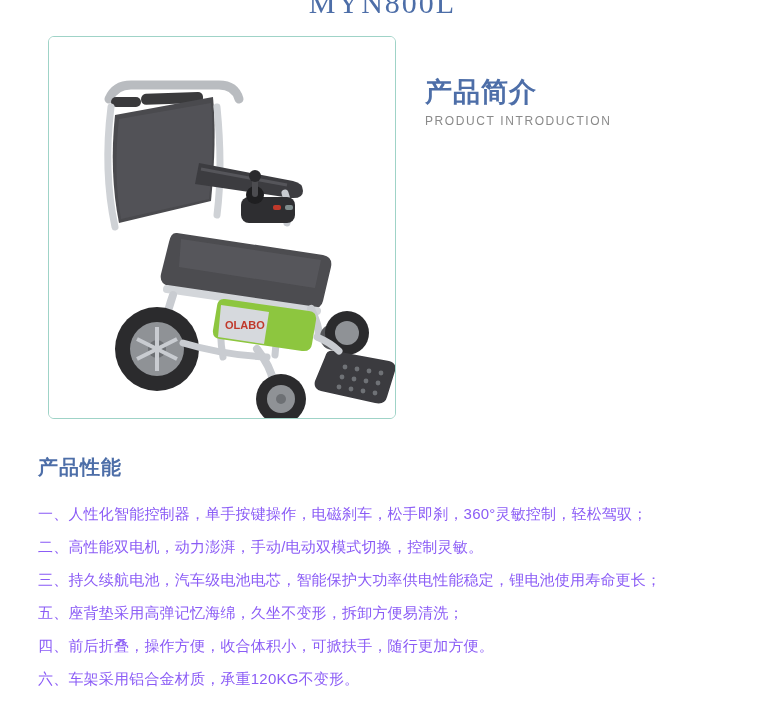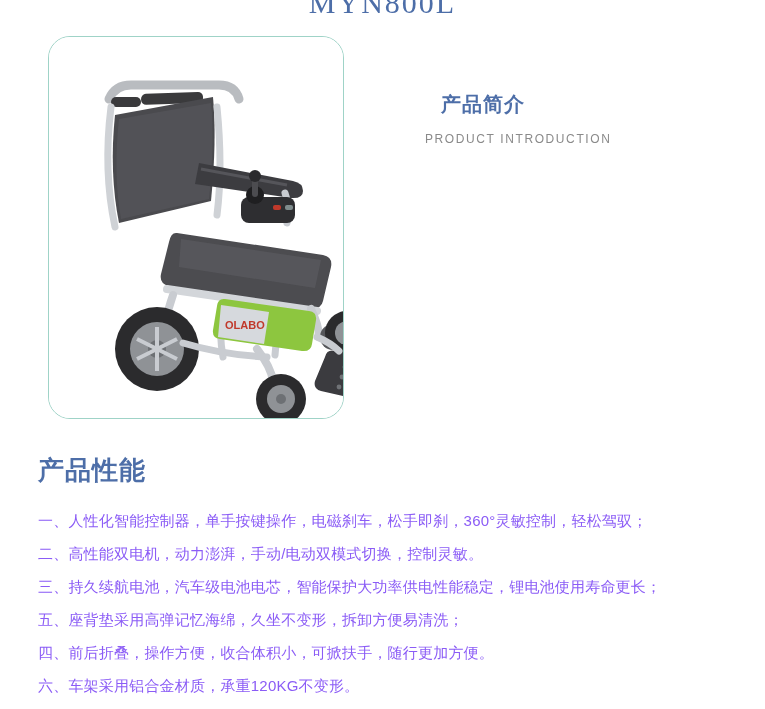--- a/index.html
+++ b/index.html
@@ -37,48 +37,48 @@
     top: 28px;
     left: 0;
     width: 765px;
     height: 400px;
   }
 
   .photo-frame {
     position: absolute;
     left: 48px;
     top: 8px;
-    width: 296px;
+    width: 348px;
     height: 383px;
     border: 1px solid #9fd3c7;
-    border-radius: 22px;
+    border-radius: 6px;
     box-sizing: border-box;
     overflow: hidden;
     background: #ffffff;
   }
 
   
   .wc {
     position: absolute;
     left: 0; top: 0;
     width: 346px; height: 381px;
   }
 
   .intro {
     position: absolute;
     left: 425px;
     top: 48px;
     width: 300px;
   }
   .intro-h {
-    font-size: 20px;
+    font-size: 27px;
     font-weight: bold;
     color: #4d6ea8;
     letter-spacing: 1px;
-    margin: 16px;
+    margin: 0;
     line-height: 1.2;
   }
   .intro-sub {
     font-size: 12px;
     color: #8a8a8a;
     letter-spacing: 1.6px;
     margin-top: 6px;
     font-family: "Liberation Sans", sans-serif;
   }
   .intro-body {
@@ -95,21 +95,21 @@
   .indent { text-indent: 2em; }
 
   
   .perf {
     position: absolute;
     left: 38px;
     top: 455px;
     width: 700px;
   }
   .perf-h {
-    font-size: 26px;
+    font-size: 20px;
     font-weight: bold;
     color: #4d6ea8;
     letter-spacing: 1px;
     margin: 0;
     line-height: 1.2;
   }
   .perf-sub {
     font-size: 12.5px;
     color: #8a8a8a;
     letter-spacing: 1.2px;

